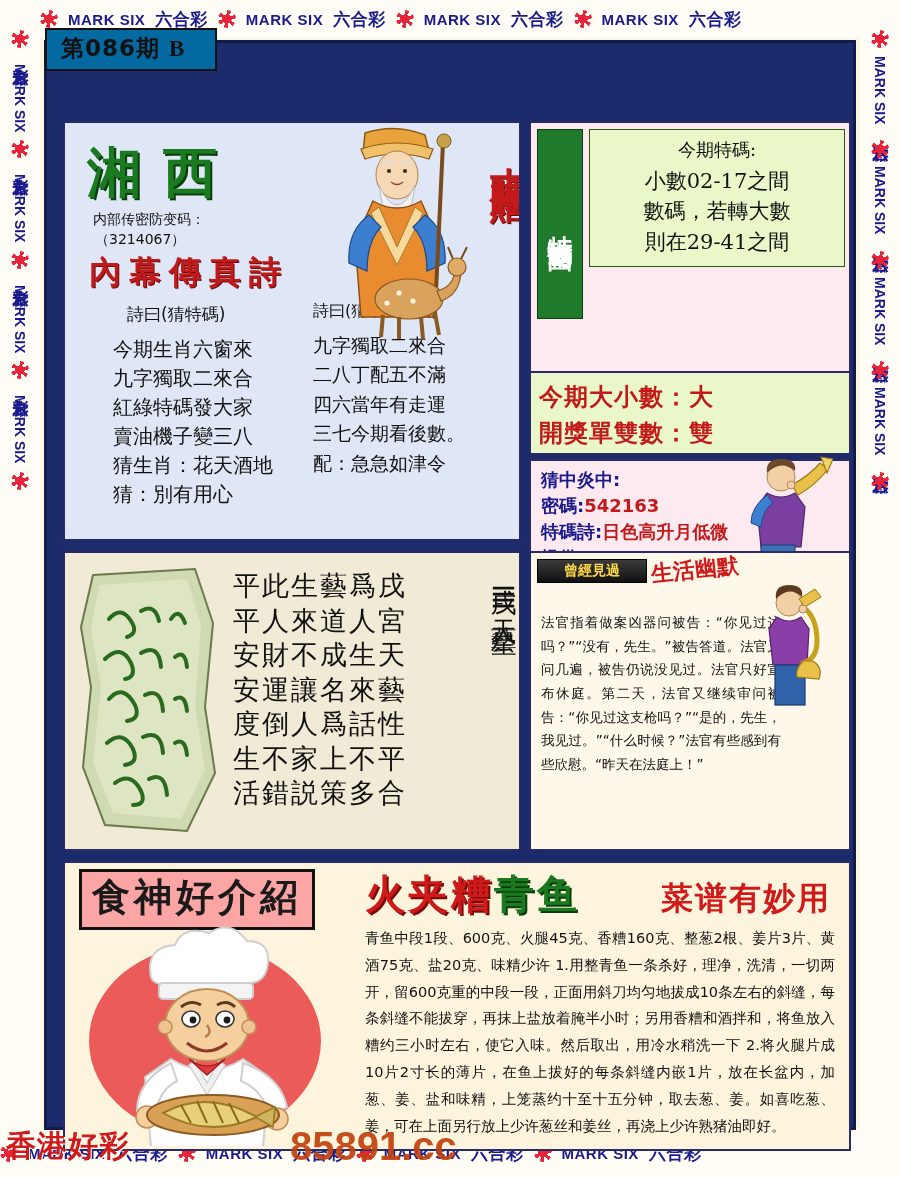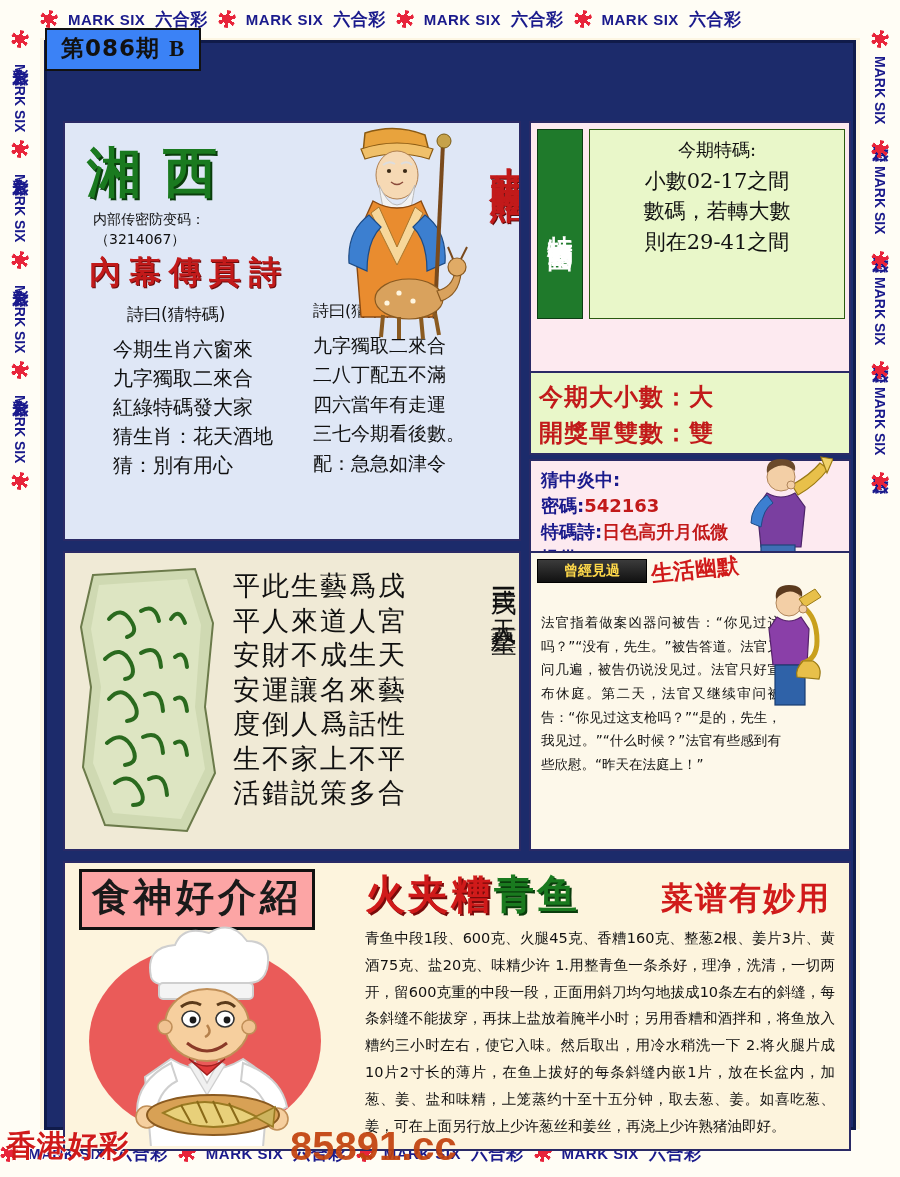--- a/index.html
+++ b/index.html
@@ -74,22 +74,22 @@
     background:#1c2b6b;
     border:3px solid #101b4a;
   }
   .inner {
     position:absolute; inset:8px;
   }
 
   
   .issue-tag {
     position:absolute; left:45px; top:28px; z-index:20;
-    background:#3b82f6; border:2px solid #111;
-    padding:3px 14px 5px 14px;
+    background:#0369a1; border:2px solid #111;
+    padding:3px 30px 5px 14px;
     font-size:23px; font-weight:bold; color:#111;
     letter-spacing:1px;
   }
   .issue-tag .b { font-family:"Liberation Serif", serif; }
 
   
   .box { position:absolute; background:#fff;margin-top:18px; }
   .poem-box {
     left:8px; top:52px; width:458px; height:420px;
     background:#dfe7f6; border:2px solid #2a2a66;
@@ -154,21 +154,21 @@
   }
   .tema-label {
     position:absolute; left:6px; top:6px; width:46px; height:190px;
     background:#1f7a2b; border:1px solid #0d3d14;
     color:#fff; font-weight:bold; font-size:25px;
     writing-mode:vertical-rl; text-orientation:upright;
     display:flex; align-items:center; justify-content:center;
     letter-spacing:4px;
   }
   .tema-panel {
-    position:absolute; left:58px; top:6px; width:256px; height:190px;
+    position:absolute; left:58px; top:6px; width:256px; height:138px;
     background:#e9f7c9; border:1px solid #2a5a10;
     padding:8px 6px;
   }
   .tema-head { text-align:center; font-size:18px; color:#111; margin-bottom:4px; font-family:"DejaVu Serif", serif;}
   .tema-line { font-size:21px; color:#111; text-align:center; line-height:1.45; font-family:"DejaVu Serif", serif;}
 
   .daxiao-box {
     left:474px; top:302px; width:322px; height:84px;
     background:#e9f7c9; border:2px solid #2a2a66;
     padding:6px 8px;
@@ -372,20 +372,21 @@
         <div class="title-xiangxi">湘西</div>
         <div class="sub-secret">内部传密防变码：</div>
         <div class="sub-secret2">（3214067）</div>
         <div class="title-neimu">內幕傳真詩</div>
 
         <div class="shiyue">詩曰(猜特碼)</div>
         <div class="poem-left">
           <div>今期生肖六窗來</div>
           <div>九字獨取二來合</div>
           <div>紅綠特碼發大家</div>
+          <div>賣油機子變三八</div>
           <div>猜生肖：花天酒地</div>
           <div>猜：別有用心</div>
         </div>
 
         <div class="shiyue2">詩曰(猜平、連碼)</div>
         <div class="poem-right">
           <div>九字獨取二來合</div>
           <div>二八丁配五不滿</div>
           <div>四六當年有走運</div>
           <div>三七今期看後數。</div>

